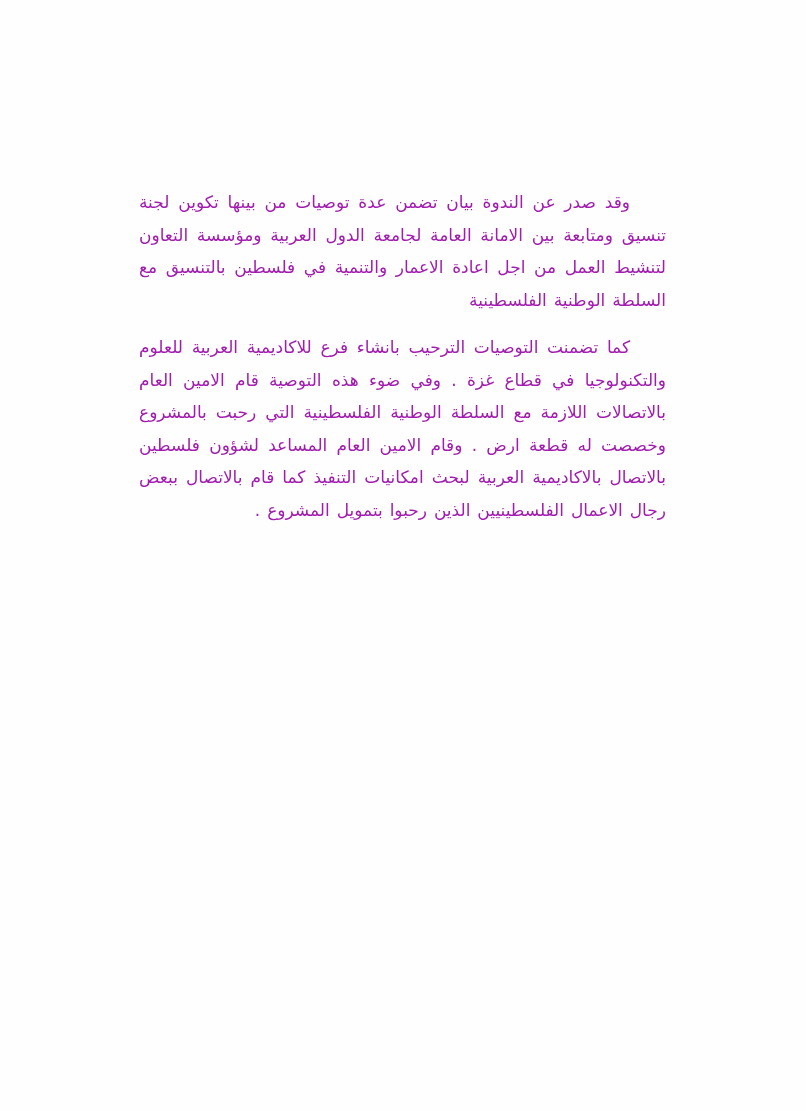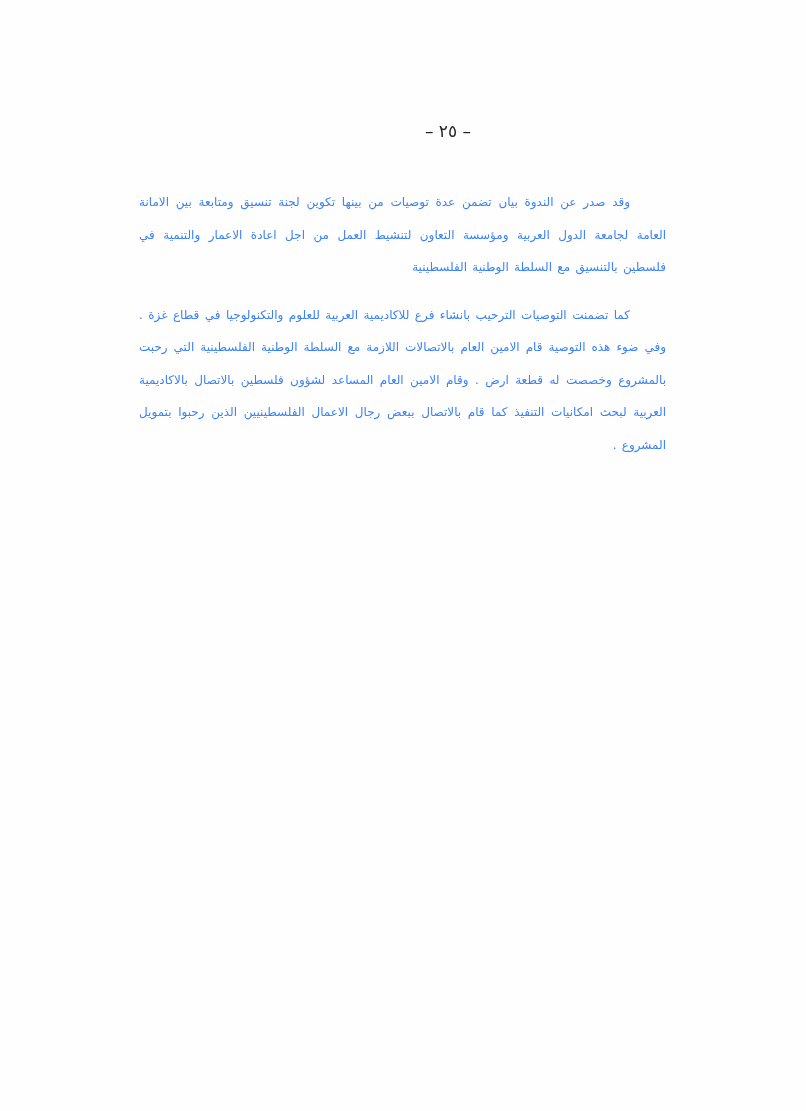--- a/index.html
+++ b/index.html
@@ -33,32 +33,31 @@
   }
   .content {
     position: absolute;
     top: 186px;
     right: 140px;
     width: 527px;
     direction: rtl;
   }
   .para {
     margin: 0 0 15px 0;
-    font-size: 12px;
+    font-size: 17px;
     line-height: 32.5px;
-    color: #3b82f6;
+    color: #a21caf;
     text-align: justify;
     text-align-last: right;
     text-indent: 36px;
     word-spacing: 1.5px;
   }
 </style>
 </head>
 <body>
 
 <div class="page">
-  <div class="page-number">– ٢٥ –</div>
 
   <div class="content">
     <p class="para">وقد صدر عن الندوة بيان تضمن عدة توصيات من بينها تكوين لجنة تنسيق ومتابعة بين الامانة العامة لجامعة الدول العربية ومؤسسة التعاون لتنشيط العمل من اجل اعادة الاعمار والتنمية في فلسطين بالتنسيق مع السلطة الوطنية الفلسطينية</p>
     <p class="para">كما تضمنت التوصيات الترحيب بانشاء فرع للاكاديمية العربية للعلوم والتكنولوجيا في قطاع غزة . وفي ضوء هذه التوصية قام الامين العام بالاتصالات اللازمة مع السلطة الوطنية الفلسطينية التي رحبت بالمشروع وخصصت له قطعة ارض . وقام الامين العام المساعد لشؤون فلسطين بالاتصال بالاكاديمية العربية لبحث امكانيات التنفيذ كما قام بالاتصال ببعض رجال الاعمال الفلسطينيين الذين رحبوا بتمويل المشروع .</p>
   </div>
 </div>
 
 </body></html>

